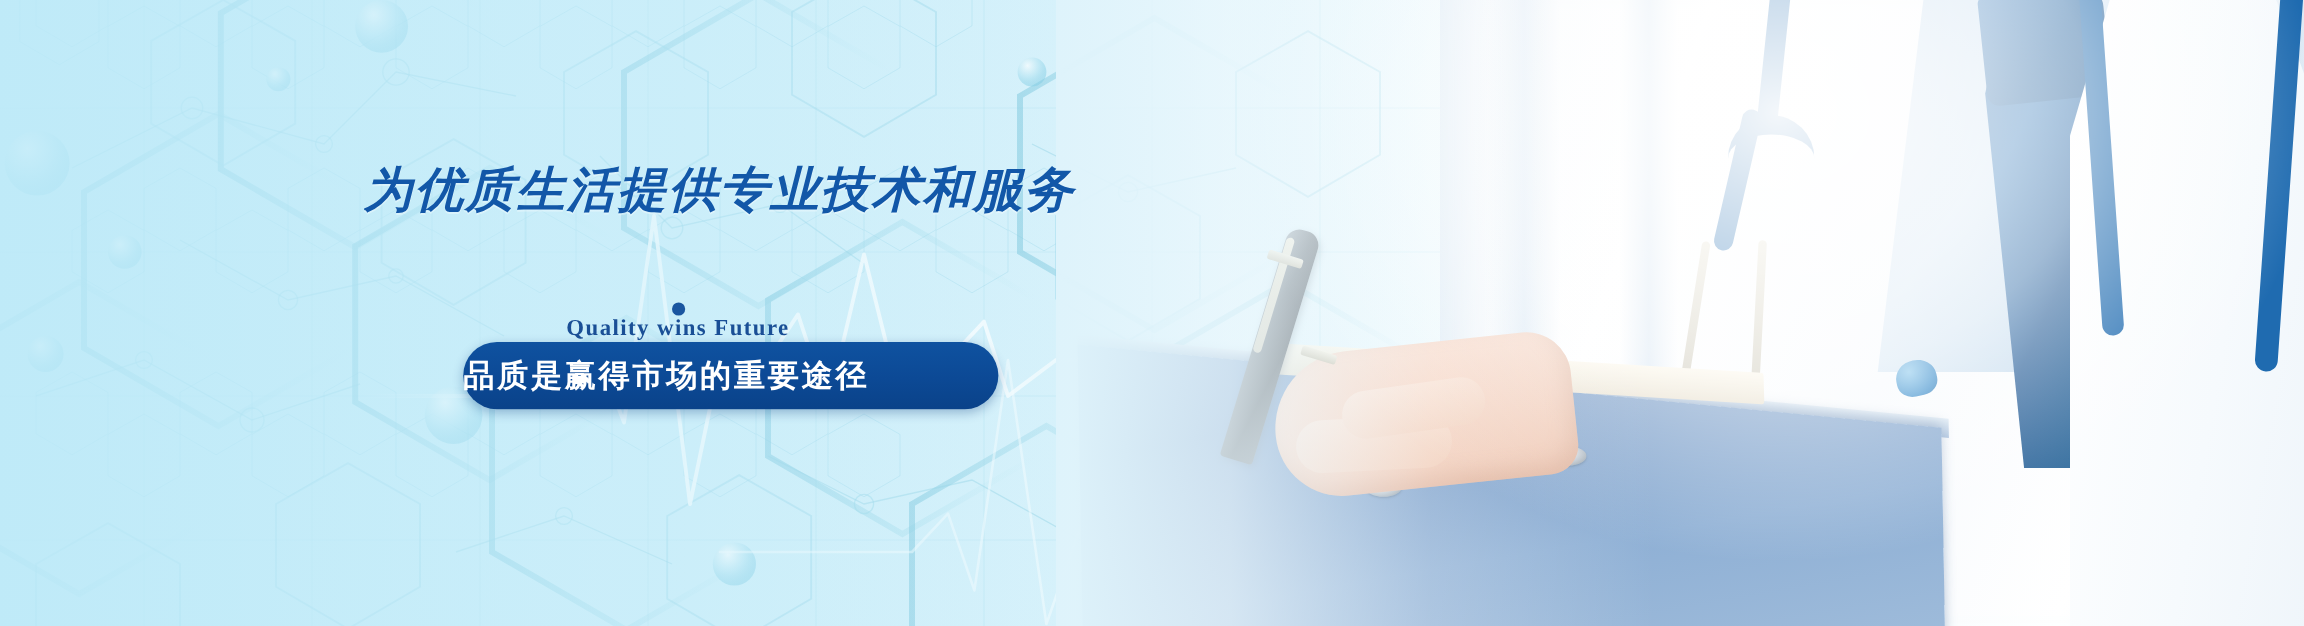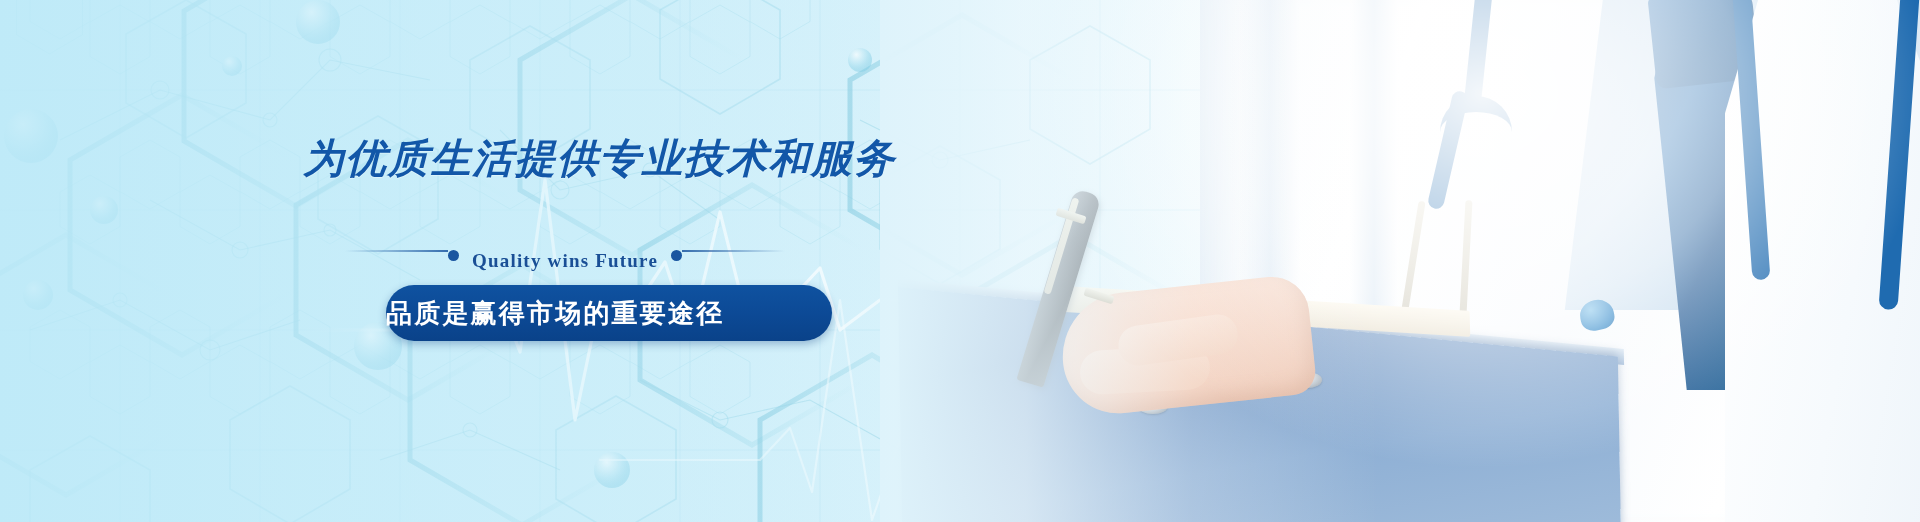--- a/index.html
+++ b/index.html
@@ -146,22 +146,23 @@
     letter-spacing:1.5px;
     color:#1257a8;
     white-space:nowrap;
     transform:scaleX(1.02);
     transform-origin:left center;
     text-shadow:0 1px 0 rgba(255,255,255,.35);
   }
 
   .tagline-row{
     position:absolute; left:345px; top:250px;
-    display:flex; gap:0;
+    display:flex; align-items:center; gap:0;
     width:440px;
+    flex-direction:column;
   }
   .rule{
     height:2px; flex:1 1 auto;
   }
   .rule.left{ background:linear-gradient(90deg, rgba(26,86,160,0) 0%, rgba(26,86,160,.85) 100%); }
   .rule.right{ background:linear-gradient(90deg, rgba(26,86,160,.85) 0%, rgba(26,86,160,0) 100%); }
   .dot{
     width:11px; height:11px; border-radius:50%;
     background:#1a56a0; flex:0 0 auto;
   }

